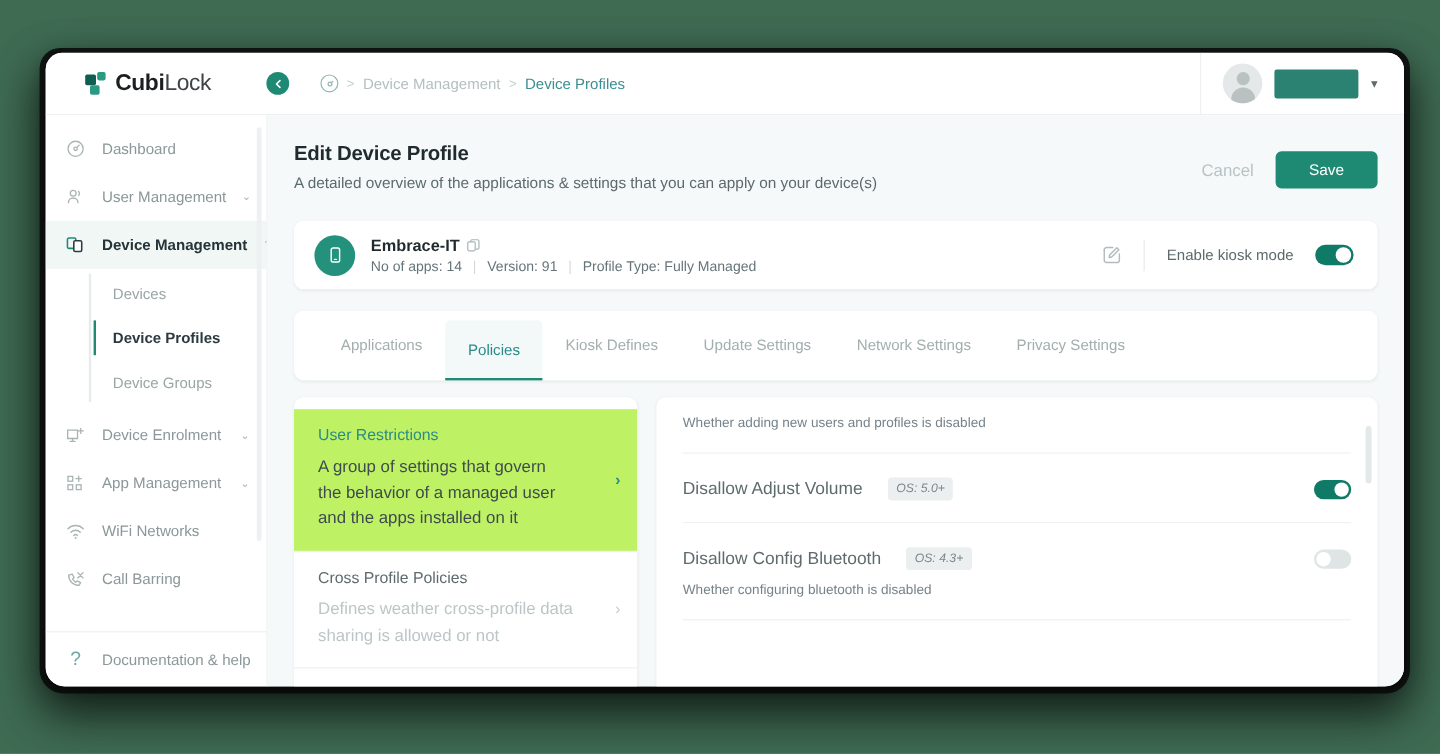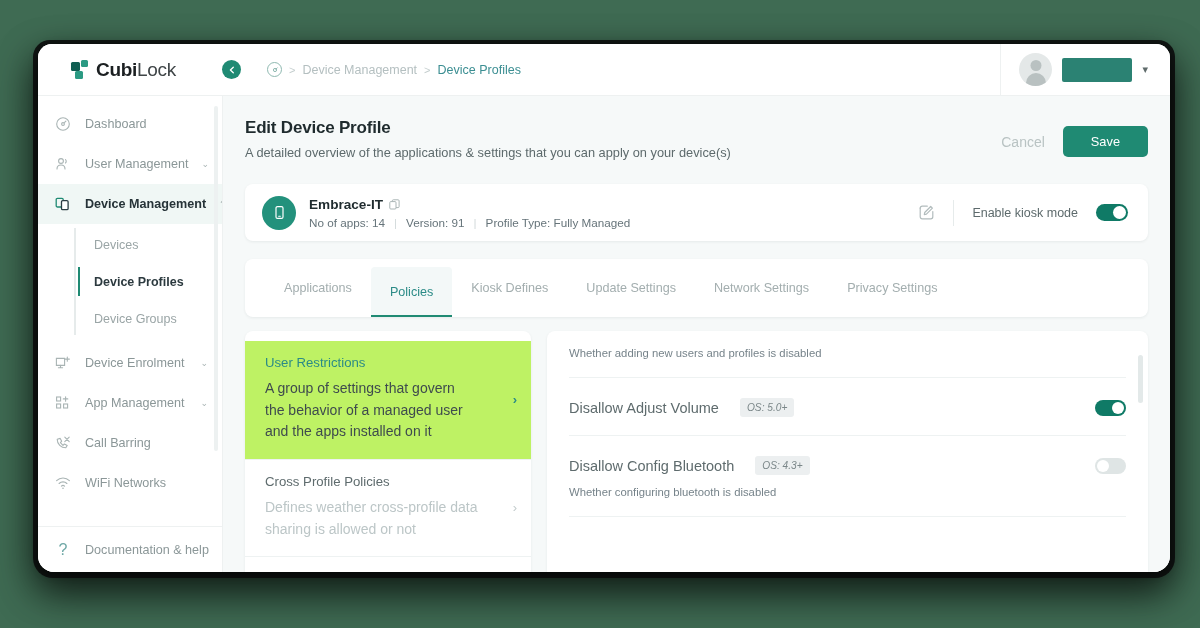--- a/index.html
+++ b/index.html
@@ -348,37 +348,37 @@
                   <path d="M10.6 1.7v4.5M8.3 3.9h4.5" stroke="#a9b4b4" stroke-width="1.1" stroke-linecap="round"></path>
                 </svg>
             </span>
             <span class="lbl">App Management</span>
             <span class="arr">⌄</span>
           </div>
 
           <div class="nav-item">
             <span class="ic">
               <svg width="16" height="16" viewBox="0 0 16 16">
-                  <path d="M2.2 4.2c0 5 3.9 8.6 8.6 8.6l1.4-2.3-2.8-1.5-1.4 1.3-2.6-2.7 1.3-1.4L5.2 3.4z" fill="none" stroke="#a9b4b4" stroke-width="1.1" stroke-linejoin="round"></path>
-                  <path d="M9.8 2.2l4.4 4.4M14.2 2.2L9.8 6.6" stroke="#a9b4b4" stroke-width="1.1" stroke-linecap="round"></path>
-                </svg>
-            </span>
-            <span class="lbl">Call Barring</span>
-          </div>
-
-          <div class="nav-item">
-            <span class="ic">
-              <svg width="16" height="16" viewBox="0 0 16 16">
                   <path d="M1.6 5.6a9 9 0 0112.8 0" fill="none" stroke="#a9b4b4" stroke-width="1.1" stroke-linecap="round"></path>
                   <path d="M4.1 8.5a5.5 5.5 0 017.8 0" fill="none" stroke="#a9b4b4" stroke-width="1.1" stroke-linecap="round"></path>
                   <path d="M6.4 11.2a2.3 2.3 0 013.2 0" fill="none" stroke="#a9b4b4" stroke-width="1.1" stroke-linecap="round"></path>
                   <circle cx="8" cy="13.3" r="0.8" fill="#a9b4b4"></circle>
                 </svg>
             </span>
             <span class="lbl">WiFi Networks</span>
+          </div>
+
+          <div class="nav-item">
+            <span class="ic">
+              <svg width="16" height="16" viewBox="0 0 16 16">
+                  <path d="M2.2 4.2c0 5 3.9 8.6 8.6 8.6l1.4-2.3-2.8-1.5-1.4 1.3-2.6-2.7 1.3-1.4L5.2 3.4z" fill="none" stroke="#a9b4b4" stroke-width="1.1" stroke-linejoin="round"></path>
+                  <path d="M9.8 2.2l4.4 4.4M14.2 2.2L9.8 6.6" stroke="#a9b4b4" stroke-width="1.1" stroke-linecap="round"></path>
+                </svg>
+            </span>
+            <span class="lbl">Call Barring</span>
           </div>
         </div>
 
         <div class="sidebar-foot">
           <span class="q-ic">?</span>
           <span>Documentation &amp; help</span>
         </div>
       </div>
 
       <div class="main">

